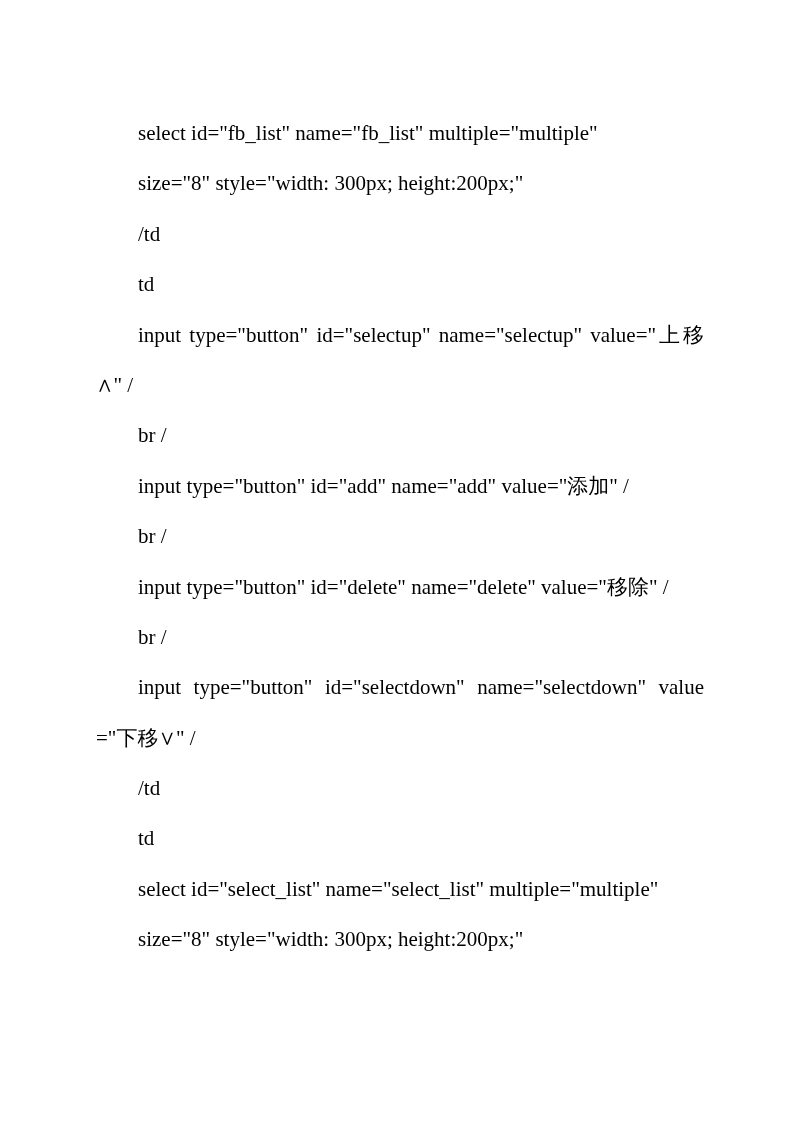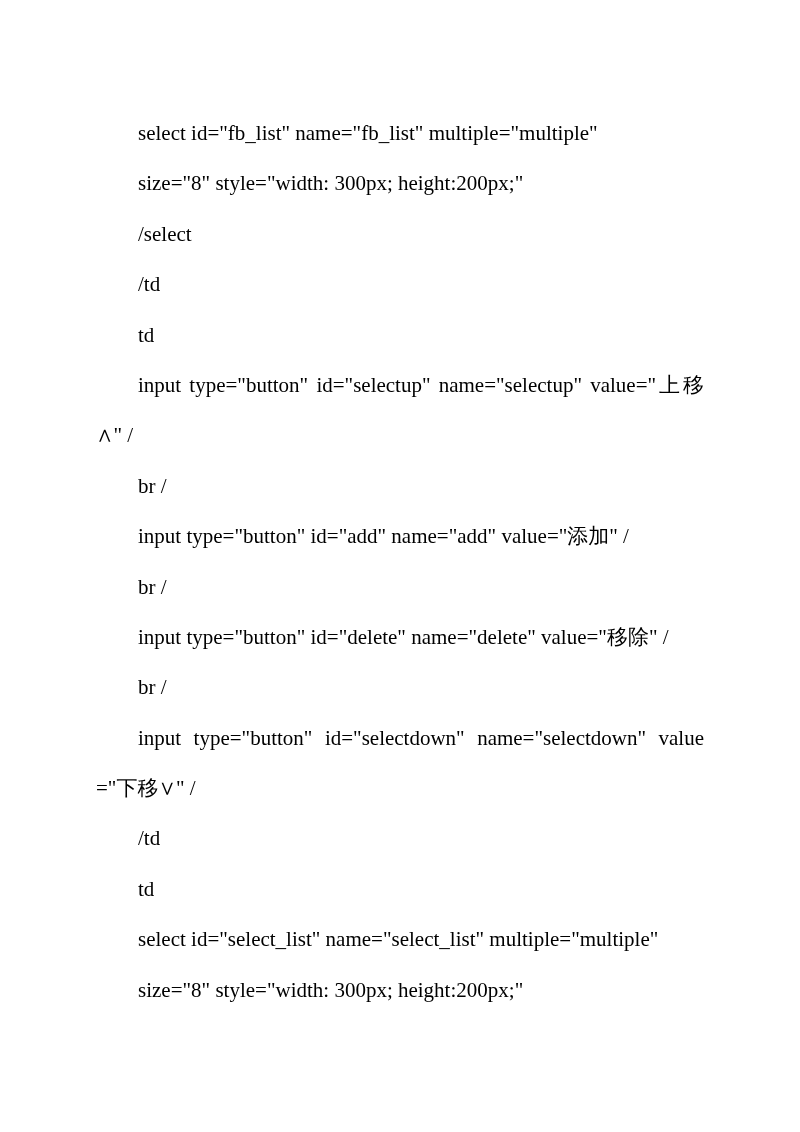--- a/index.html
+++ b/index.html
@@ -25,21 +25,20 @@
     white-space: pre-wrap;
     word-break: break-all;
   }
 </style>
 </head>
 <body>
 
 <div class="page">
   <p class="para">select id="fb_list" name="fb_list" multiple="multiple"</p>
   <p class="para">size="8" style="width: 300px; height:200px;"</p>
-  <p class="para">/select</p>
   <p class="para">/td</p>
   <p class="para">td</p>
   <p class="para">input type="button" id="selectup" name="selectup" value="上移∧" /</p>
   <p class="para">br /</p>
   <p class="para">input type="button" id="add" name="add" value="添加" /</p>
   <p class="para">br /</p>
   <p class="para">input type="button" id="delete" name="delete" value="移除" /</p>
   <p class="para">br /</p>
   <p class="para">input type="button" id="selectdown" name="selectdown" value="下移∨" /</p>
   <p class="para">/td</p>

